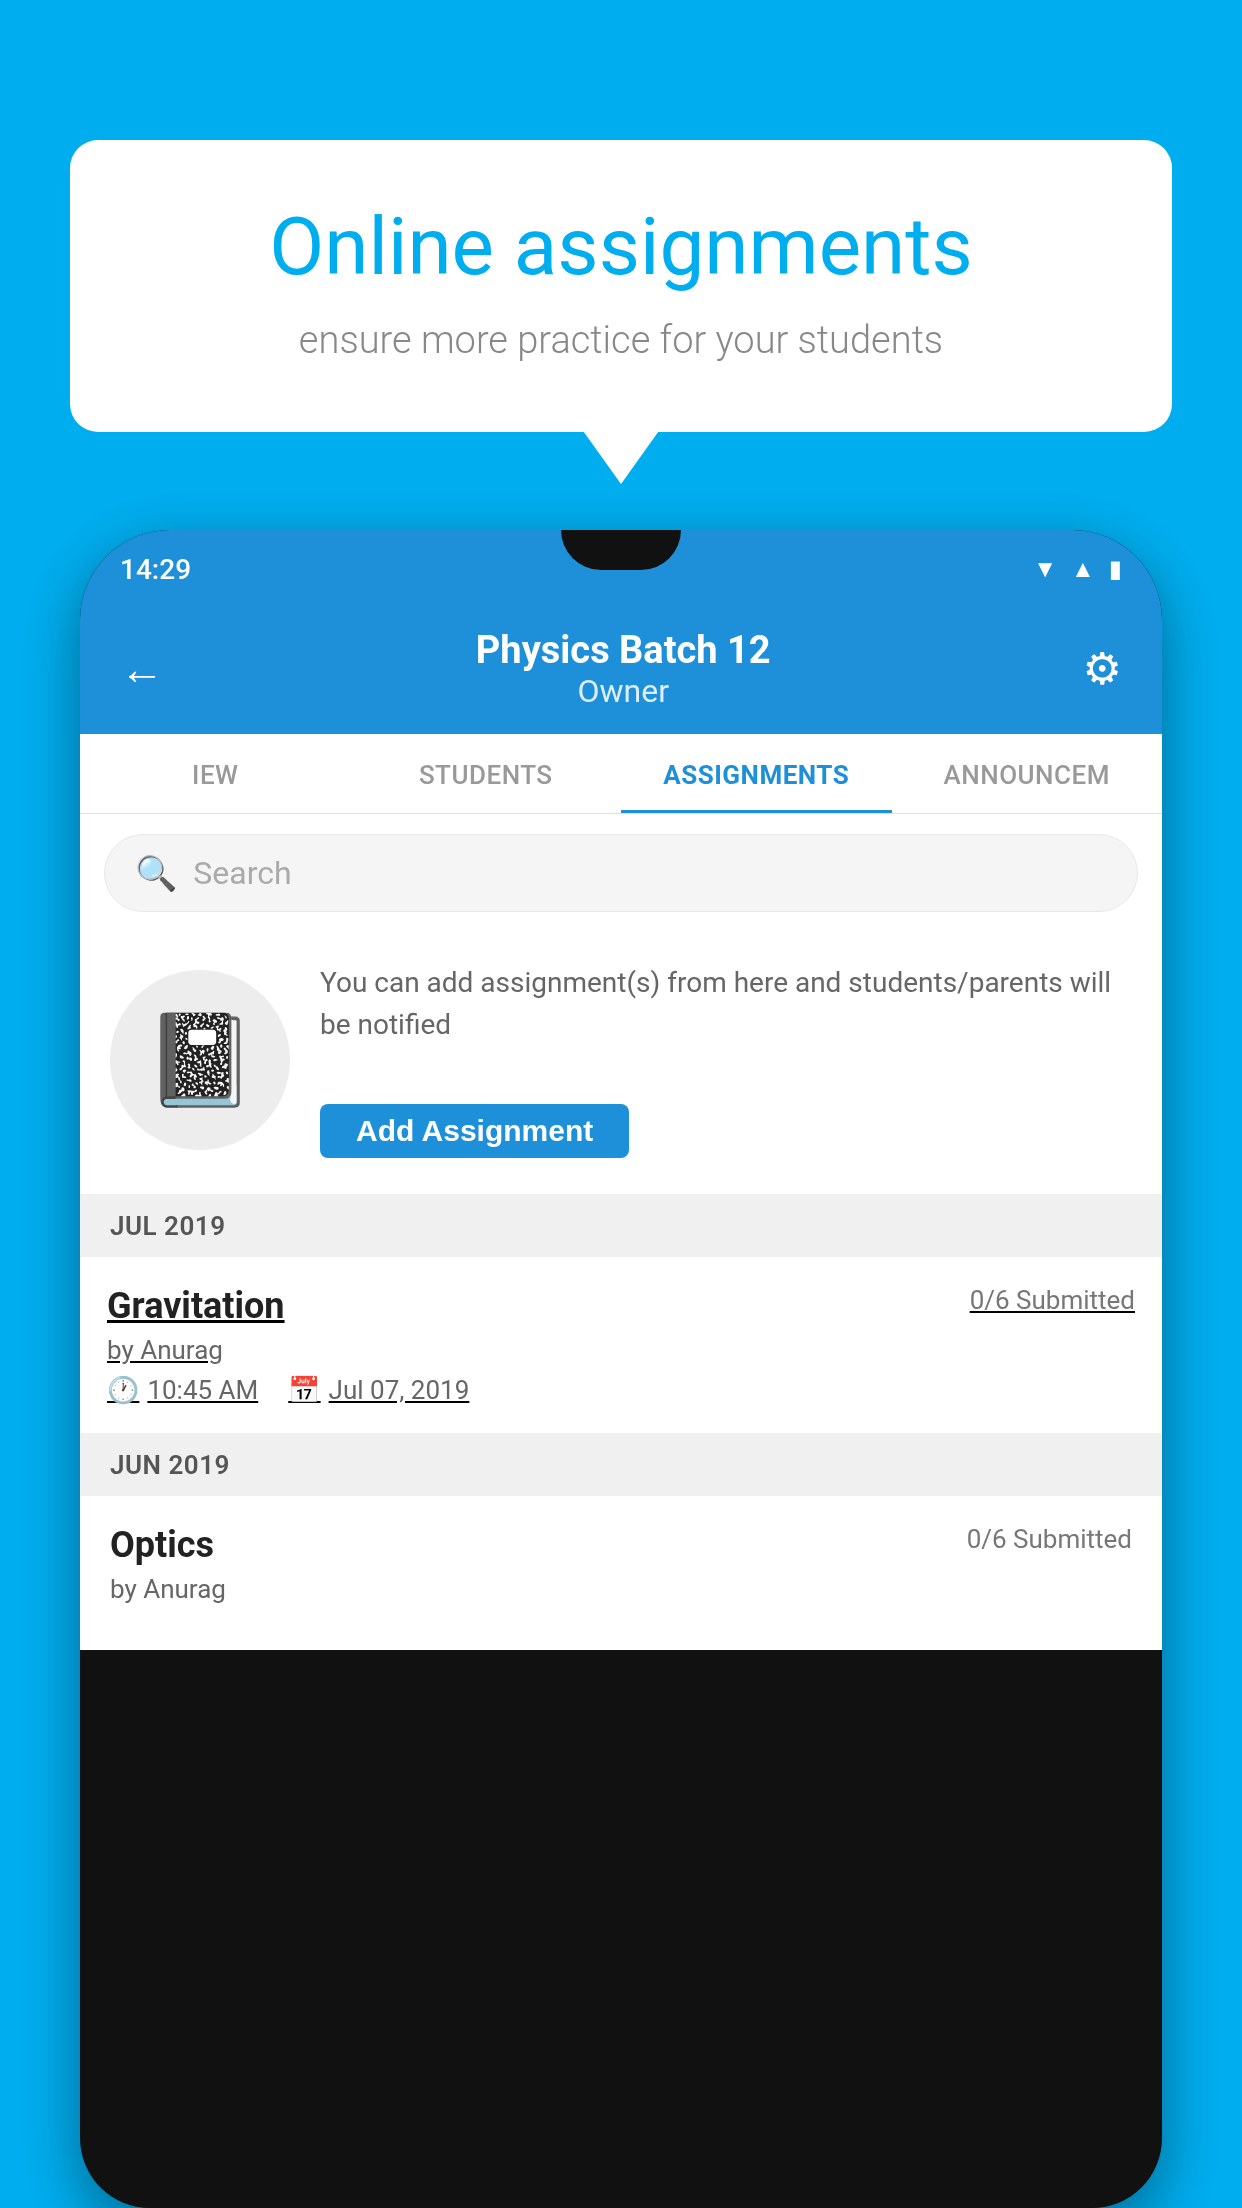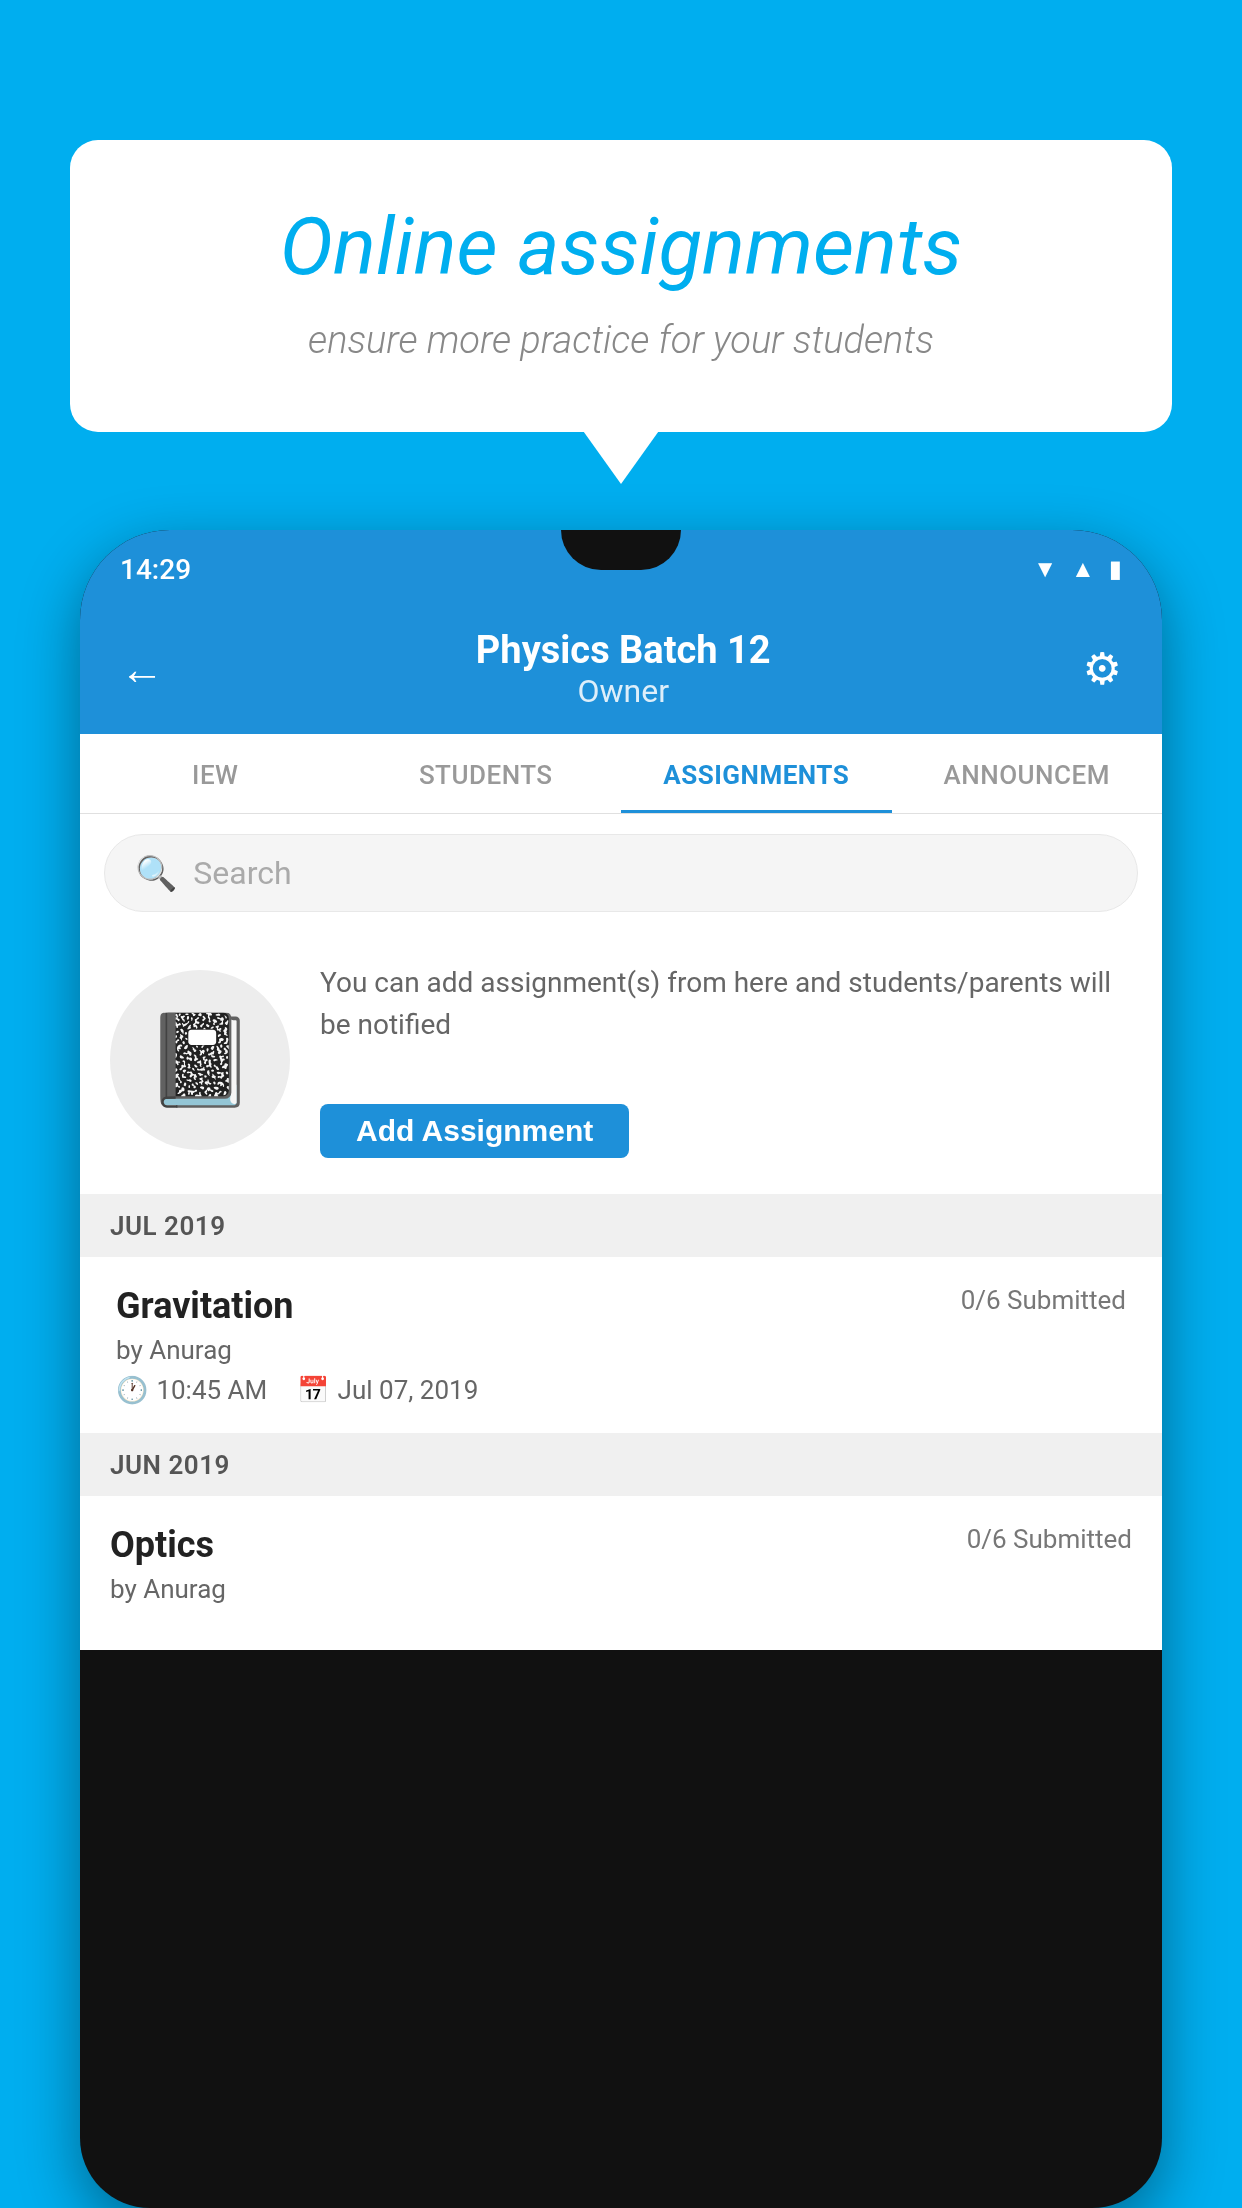--- a/index.html
+++ b/index.html
@@ -19,21 +19,20 @@
       top: 140px;
       left: 70px;
       right: 70px;
     }
 
     .speech-bubble {
       background: white;
       border-radius: 28px;
       padding: 60px 70px 70px;
       position: relative;
-      font-style: italic;
     }
 
     .speech-bubble::after {
       content: '';
       position: absolute;
       bottom: -52px;
       left: 50%;
       transform: translateX(-50%);
       width: 0;
       height: 0;
@@ -260,22 +259,23 @@
       padding: 16px 30px;
       font-size: 26px;
       font-weight: 600;
       color: #555;
       letter-spacing: 0.5px;
     }
 
     
     .assignment-item {
       background: white;
-      padding: 28px 36px;
+      padding: 28px 27px;
       border-bottom: 1px solid #f0f0f0;
+      text-decoration: underline;
     }
 
     .assignment-item-top {
       display: flex;
       justify-content: space-between;
       align-items: flex-start;
       margin-bottom: 8px;
     }
 
     .assignment-title {

